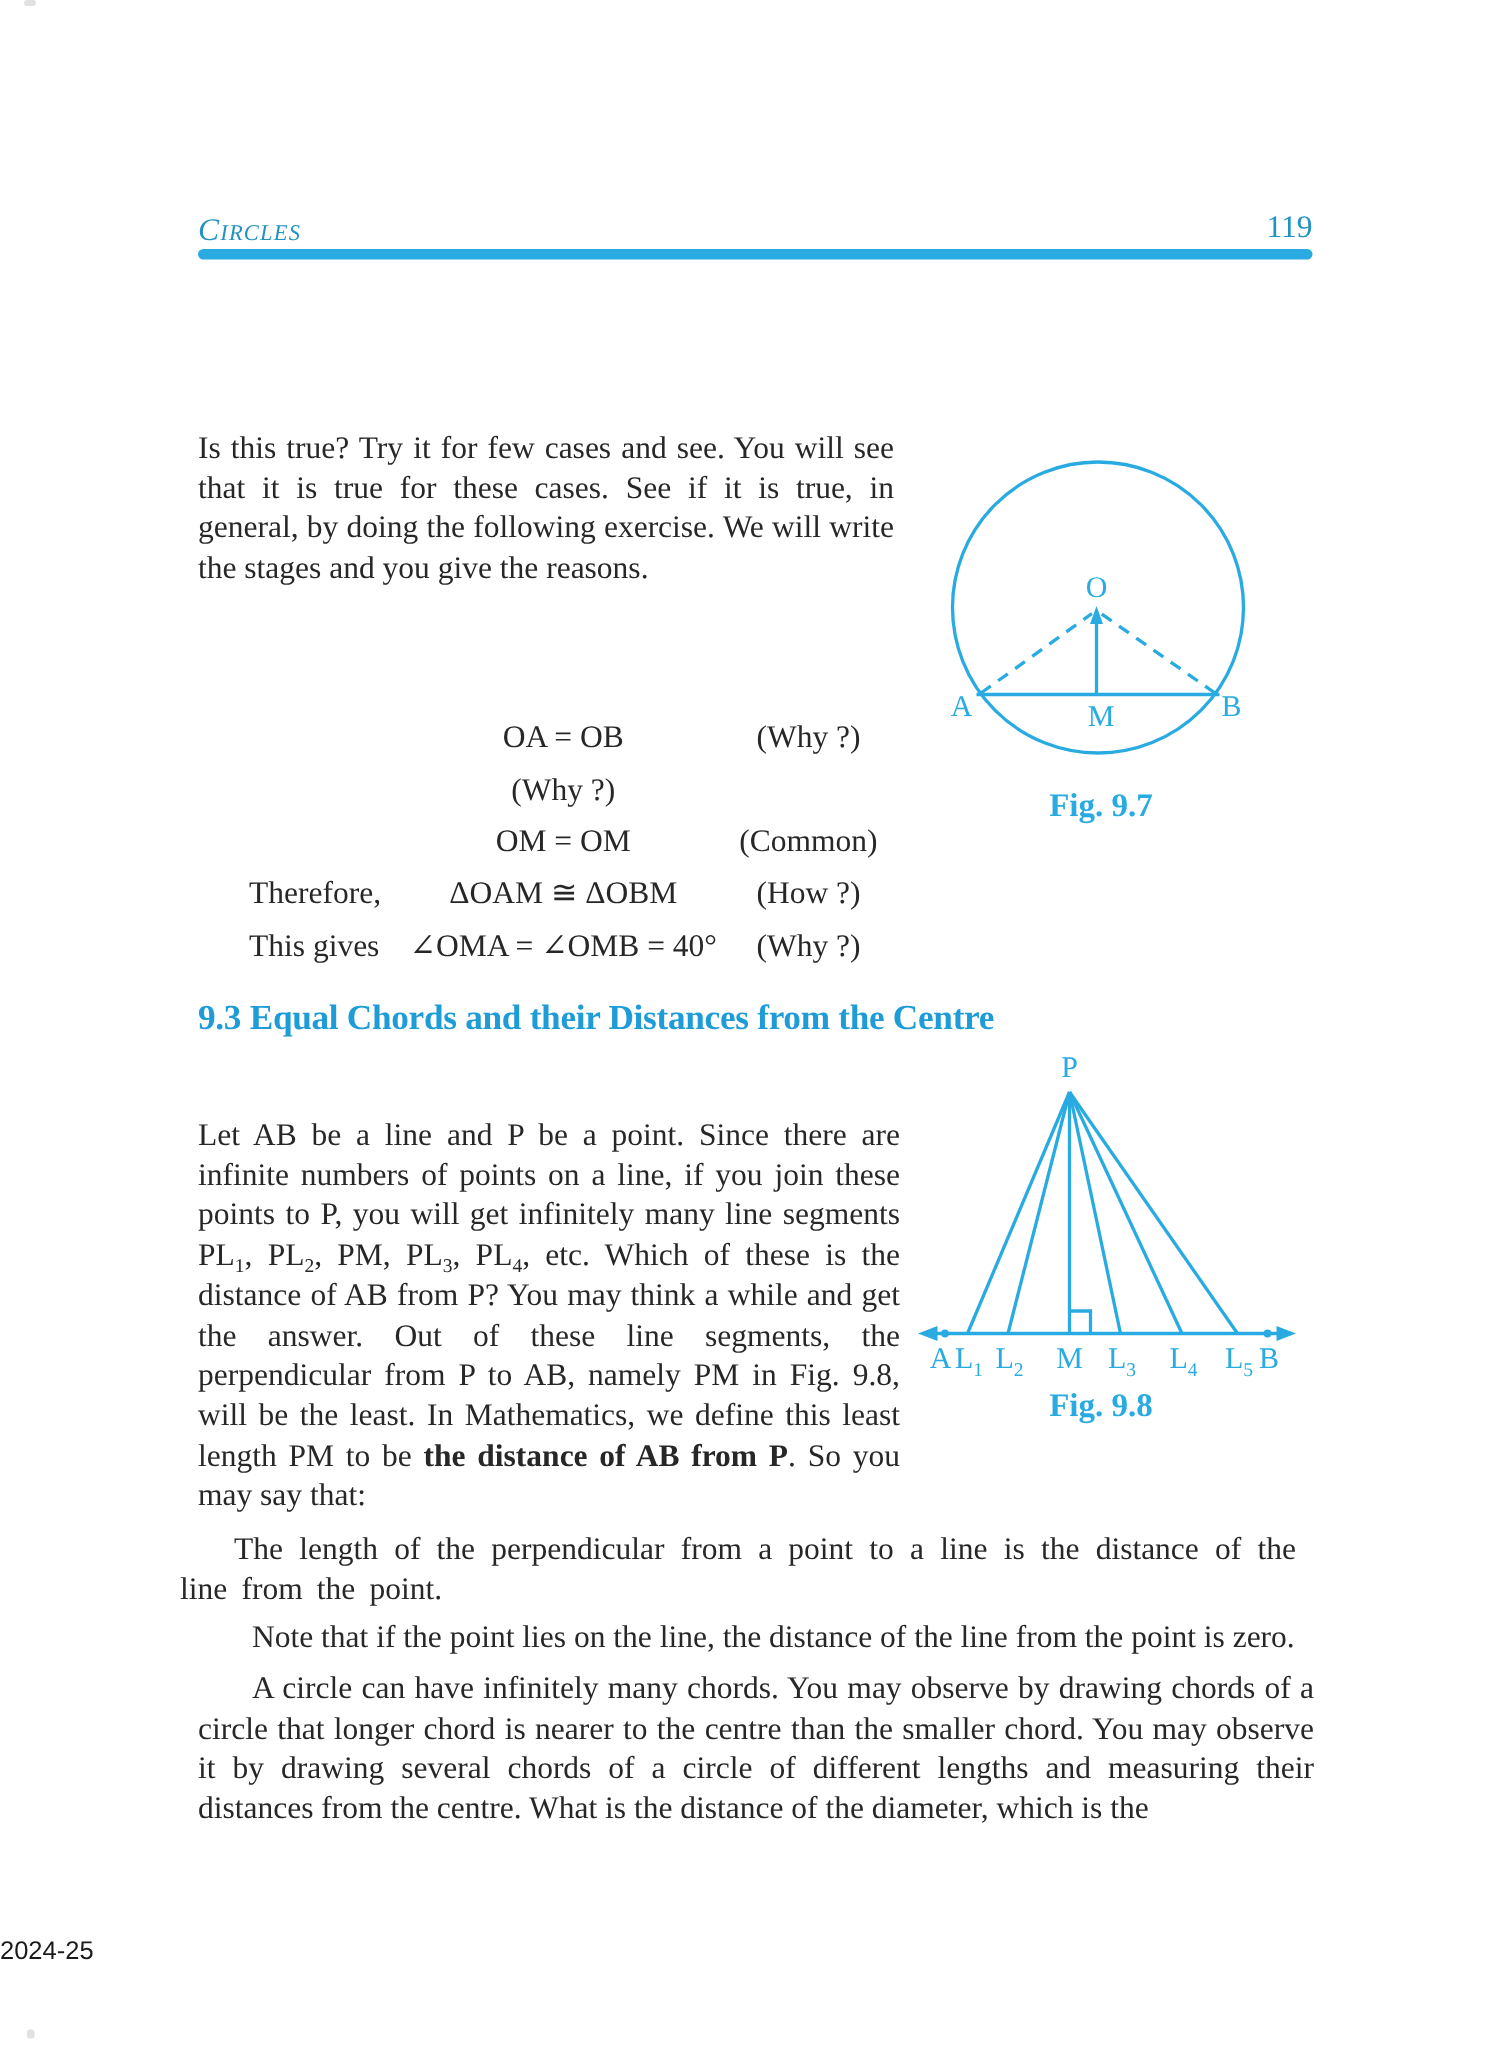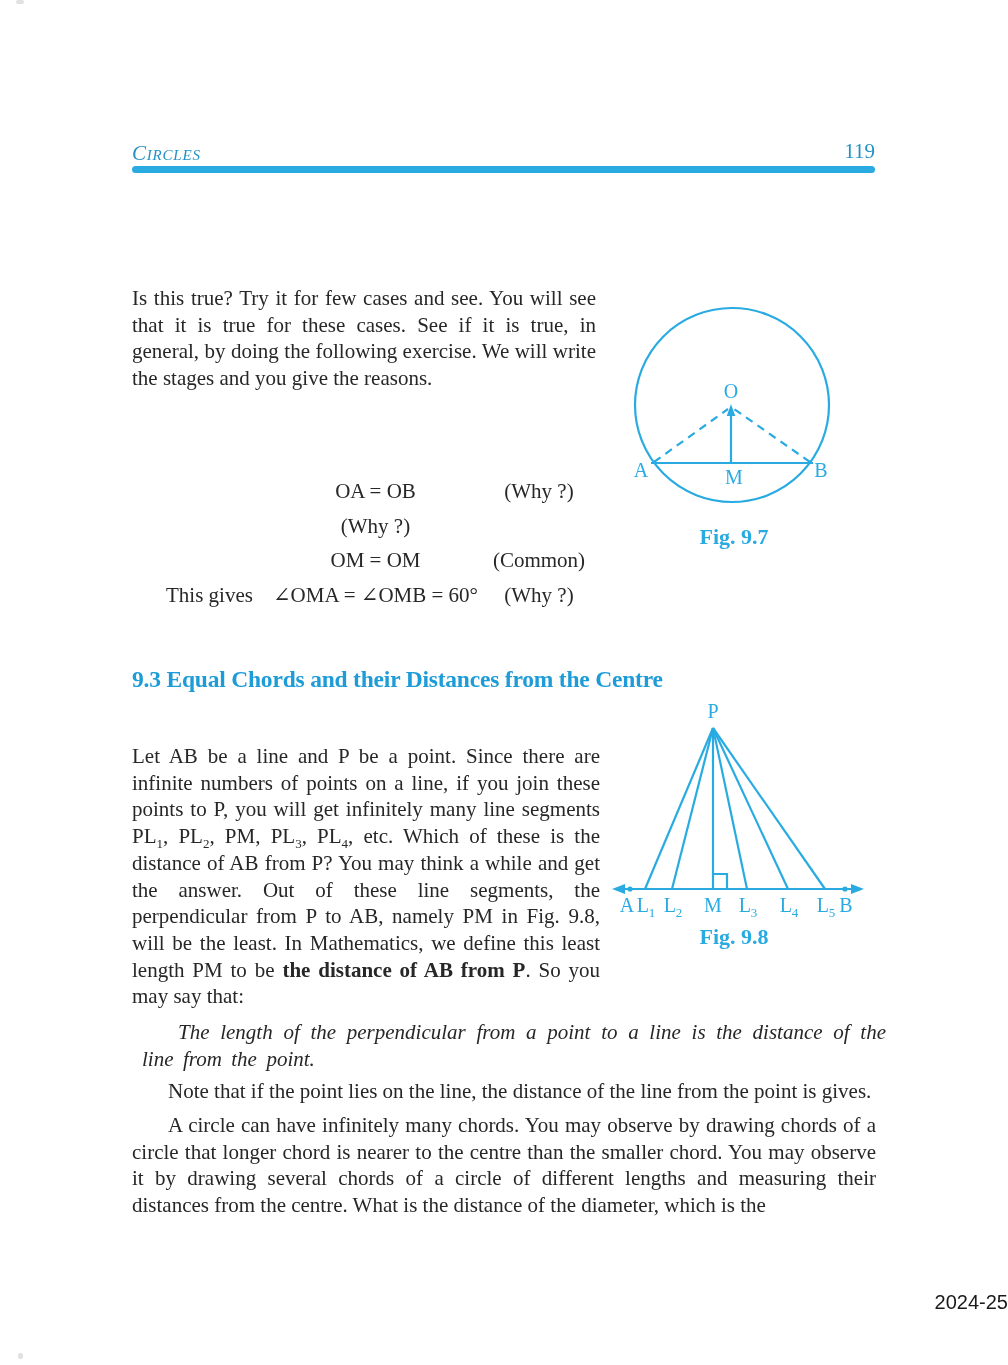--- a/index.html
+++ b/index.html
@@ -44,21 +44,21 @@
   }
   .theorem .lbl{color:var(--c-theorem);font-weight:bold;font-style:normal;}
   .theorem .txt{font-style:italic;}
   
   .para{
     font-size:21px;line-height:26.7px;text-align:justify;margin-top:36px;
   }
   .p-intro{left:132px;top:249px;width:464px;}
   .p-setup{left:132px;top:362px;width:464px;text-indent:36px;}
   .p-distance{left:132px;top:707px;width:468px;}
-  .p-principle{left:142px;top:983px;width:744px;text-indent:36px;font-style:italic;word-spacing:0.2em;}
+  .p-principle{left:120px;top:983px;width:744px;text-indent:36px;word-spacing:0.2em;}
   .p-note{left:132px;top:1042px;width:744px;text-indent:36px;}
   .p-chords{left:132px;top:1076px;width:744px;text-indent:36px;}
   sub{font-size:13px;line-height:0;}
   
   .equations{left:132px;top:474px;width:457px;}
   .eq-row{
     display:grid;grid-template-columns:130px 1fr 100px;
     height:34.7px;align-items:center;
     font-size:21px;
   }
@@ -80,23 +80,23 @@
   .fig-label{
     font-family:"Liberation Serif","DejaVu Serif",serif;
     font-size:20px;fill:var(--c-figure);
   }
   .fig-caption{
     font-family:"Liberation Serif","DejaVu Serif",serif;
     font-size:22px;font-weight:bold;fill:var(--c-figure);
   }
   
   .footer{
-    left:0;top:1291px;width:1008px;text-align:right;
+    left:0;top:1291px;width:1008px;text-align:left;
     font-family:"Liberation Sans","DejaVu Sans",sans-serif;
-    font-size:20px;color:#1a1a1a;
+    font-size:17px;color:#1a1a1a;
   }
   
   .speck{background:#c9c9c9;opacity:0.55;border-radius:2px;}
   .speck-top{left:16px;top:0;width:8px;height:4px;}
   .speck-bottom{left:18px;top:1353px;width:5px;height:6px;}
 </style>
 </head>
 <body>
 
 <div class="page">
@@ -137,22 +137,27 @@
     <div class="eq-row">
       <span class="eq-prefix"></span>
       <span class="eq-reason">(Why ?)</span>
     </div>
     <div class="eq-row">
       <span class="eq-prefix"></span>
       <span class="eq-main">OM = OM</span>
       <span class="eq-reason">(Common)</span>
     </div>
     <div class="eq-row">
+      <span class="eq-prefix">Therefore,</span>
+      <span class="eq-main">ΔOAM ≅ ΔOBM</span>
+      <span class="eq-reason">(How ?)</span>
+    </div>
+    <div class="eq-row">
       <span class="eq-prefix">This gives</span>
-      <span class="eq-main">∠OMA = ∠OMB = 60°</span>
+      <span class="eq-main">∠OMA = ∠OMB = 40°</span>
       <span class="eq-reason">(Why ?)</span>
     </div>
   </div>
 
   <div class="abs section-heading">9.3 Equal Chords and their Distances from the Centre</div>
 
   <div class="abs para p-distance"><span>Let AB be a line and P be a point. Since there are infinite numbers of points on a line, if you join these points to P, you will get infinitely many line segments PL</span><sub>1</sub><span>, PL</span><sub>2</sub><span>, PM, PL</span><sub>3</sub><span>, PL</span><sub>4</sub><span>, etc. Which of these is the distance of AB from P? You may think a while and get the answer. Out of these line segments, the perpendicular from P to AB, namely PM in Fig. 9.8, will be the least. In Mathematics, we define this least length PM to be </span><b>the distance of AB from P</b><span>. So you may say that:</span></div>
 
   <div class="abs fig fig98">
     <svg width="265" height="255" viewBox="0 0 265 255">
@@ -175,18 +180,18 @@
       <text class="fig-label" x="107" y="214" text-anchor="middle"><tspan>M</tspan><tspan dy="5" font-size="13"></tspan></text>
       <text class="fig-label" x="142" y="214" text-anchor="middle"><tspan>L</tspan><tspan dy="5" font-size="13">3</tspan></text>
       <text class="fig-label" x="183" y="214" text-anchor="middle"><tspan>L</tspan><tspan dy="5" font-size="13">4</tspan></text>
       <text class="fig-label" x="220" y="214" text-anchor="middle"><tspan>L</tspan><tspan dy="5" font-size="13">5</tspan></text>
       <text class="fig-label" x="240" y="214" text-anchor="middle"><tspan>B</tspan><tspan dy="5" font-size="13"></tspan></text>
       <text class="fig-caption" x="128" y="246" text-anchor="middle">Fig. 9.8</text>
     </svg>
   </div>
 
   <div class="abs para p-principle">The length of the perpendicular from a point to a line is the distance of the line from the point.</div>
-  <div class="abs para p-note">Note that if the point lies on the line, the distance of the line from the point is gives.</div>
+  <div class="abs para p-note">Note that if the point lies on the line, the distance of the line from the point is zero.</div>
   <div class="abs para p-chords">A circle can have infinitely many chords. You may observe by drawing chords of a circle that longer chord is nearer to the centre than the smaller chord. You may observe it by drawing several chords of a circle of different lengths and measuring their distances from the centre.  What is the distance of the diameter, which is the</div>
 
   <div class="abs footer">2024-25</div>
 
 </div>
 
 </body></html>

